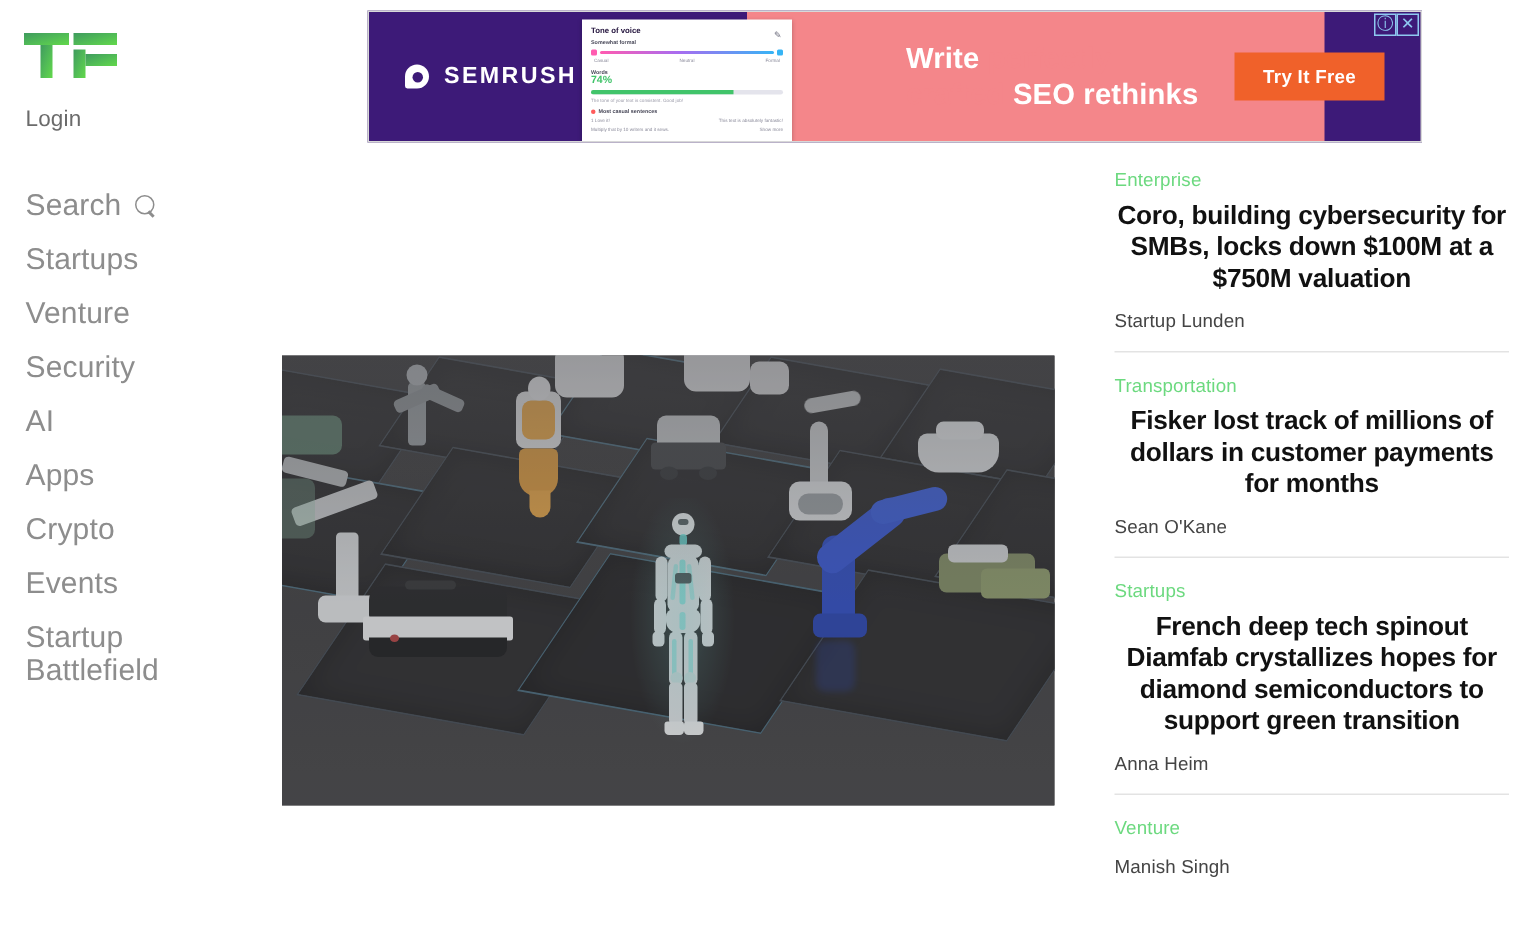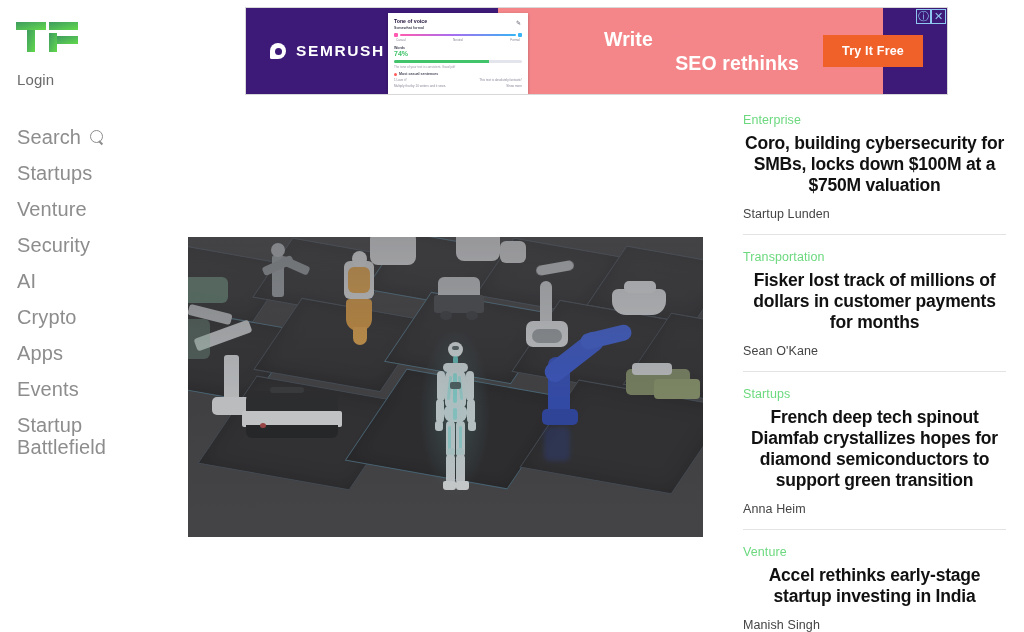--- a/index.html
+++ b/index.html
@@ -219,24 +219,24 @@
       <div class="nav-item">
         <span>Venture</span>
       </div>
       <div class="nav-item">
         <span>Security</span>
       </div>
       <div class="nav-item">
         <span>AI</span>
       </div>
       <div class="nav-item">
+        <span>Apps</span>
+      </div>
+      <div class="nav-item">
         <span>Crypto</span>
-      </div>
-      <div class="nav-item">
-        <span>Apps</span>
       </div>
       <div class="nav-item">
         <span>Events</span>
       </div>
       <div class="nav-item two-line">
         <span>Startup
 Battlefield</span>
       </div>
     </nav>
   </div>
@@ -426,19 +426,18 @@
     </article>
 
     <article class="side-card">
       <div class="side-cat">Startups</div>
       <h3 class="side-title">French deep tech spinout Diamfab crystallizes hopes for diamond semiconductors to support green transition</h3>
       <div class="side-author">Anna Heim</div>
     </article>
 
     <article class="side-card">
       <div class="side-cat">Venture</div>
-      <h3 class="side-title">Accel rethinks early-stage startup investing in India</h3>
       <div class="side-author">Manish Singh</div>
     </article>
 
   </aside>
 
 </div>
 
 </body></html>

